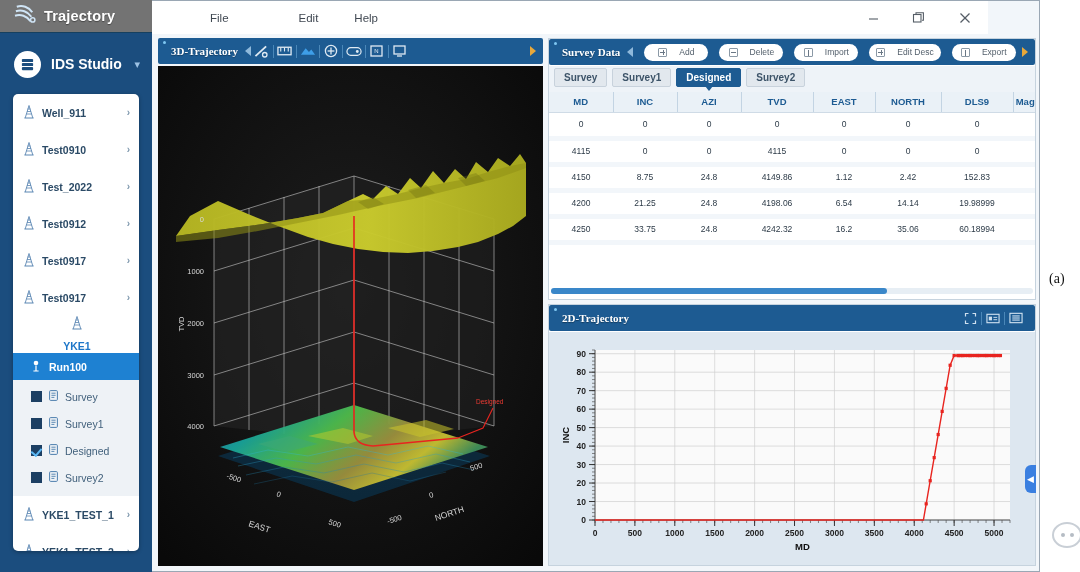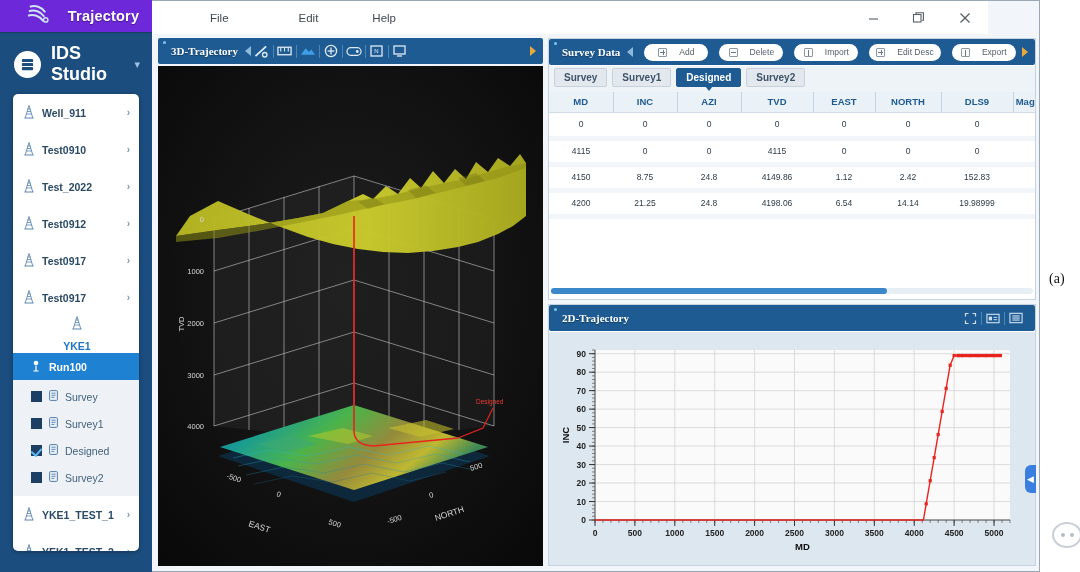--- a/index.html
+++ b/index.html
@@ -11,39 +11,38 @@
   }
   #app { position: relative; width: 1080px; height: 572px; background: #ffffff; }
 
   
   .leftcol {
     position: absolute; left: 0; top: 0; width: 152px; height: 572px;
     background: #1b4d7e;
   }
   .brandbar {
     position: absolute; left: 0; top: 0; width: 152px; height: 33px;
-    background: #6d28d9;
-    display: flex; align-items: center; gap: 19px; padding-left: 14px;
+    background: #737373;
+    display: flex; align-items: center; gap: 8px; padding-left: 14px;
     border-bottom: 1px solid #16405f;
-    justify-content: center;
   }
   .brand-logo { width: 22px; height: 20px; flex: none; }
   .brand-title {
     color: #ffffff; font-size: 14.5px; font-weight: bold; letter-spacing: .2px;
     text-shadow: 0 1px 1px rgba(0,0,0,.4);
   }
   .studio-row {
     position: absolute; left: 0; top: 44px; width: 152px; height: 40px;
     display: flex; align-items: center; padding-left: 14px; gap: 10px;
   }
   .studio-badge {
     width: 27px; height: 27px; border-radius: 50%; background: #ffffff;
     display: flex; align-items: center; justify-content: center; flex: none;
   }
-  .studio-label { color: #fff; font-size: 18px; font-weight: bold; }
+  .studio-label { color: #fff; font-size: 14px; font-weight: bold; }
   .studio-chev { color: #9dc2e4; font-size: 11px; margin-left: auto; margin-right: 12px; }
 
   .treecard {
     position: absolute; left: 13px; top: 94px; width: 126px; height: 457px;
     background: #ffffff; border-radius: 5px;
     box-shadow: 0 1px 4px rgba(0,0,0,.3);
     overflow: hidden;
   }
   .well-item {
     height: 37px; display: flex; align-items: center; gap: 8px;
@@ -80,21 +79,21 @@
   }
   .menubar {
     position: absolute; left: 0; top: 0; width: 836px; height: 33px;
     background: #ffffff; display: flex; align-items: center;
   }
   .menu-item {
     font-size: 11.5px; color: #404852; padding: 0 6px;
   }
   .menu-file { margin-left: 52px; }
   .menu-edit { margin-left: 58px; }
-  .menu-help { margin-left: 42px; }
+  .menu-help { margin-left: 24px; }
   .wctrls { margin-left: auto; display: flex; align-items: center; }
   .wbtn {
     width: 46px; height: 32px; display: flex; align-items: center; justify-content: center;
     color: #555d66;
   }
   .wbtn svg { display: block; }
 
   
   .panel-head {
     background: #1d5b92; height: 26px; display: flex; align-items: center;
@@ -673,20 +672,30 @@
                 <td></td>
               </tr>
               <tr>
                 <td>4200</td>
                 <td>21.25</td>
                 <td>24.8</td>
                 <td>4198.06</td>
                 <td>6.54</td>
                 <td>14.14</td>
                 <td>19.98999</td>
+                <td></td>
+              </tr>
+              <tr>
+                <td>4250</td>
+                <td>33.75</td>
+                <td>24.8</td>
+                <td>4242.32</td>
+                <td>16.2</td>
+                <td>35.06</td>
+                <td>60.18994</td>
                 <td></td>
               </tr>
             </tbody>
         </table>
       </div>
 
       <div class="hscroll">
           <i></i>
         </div>
     </div>

